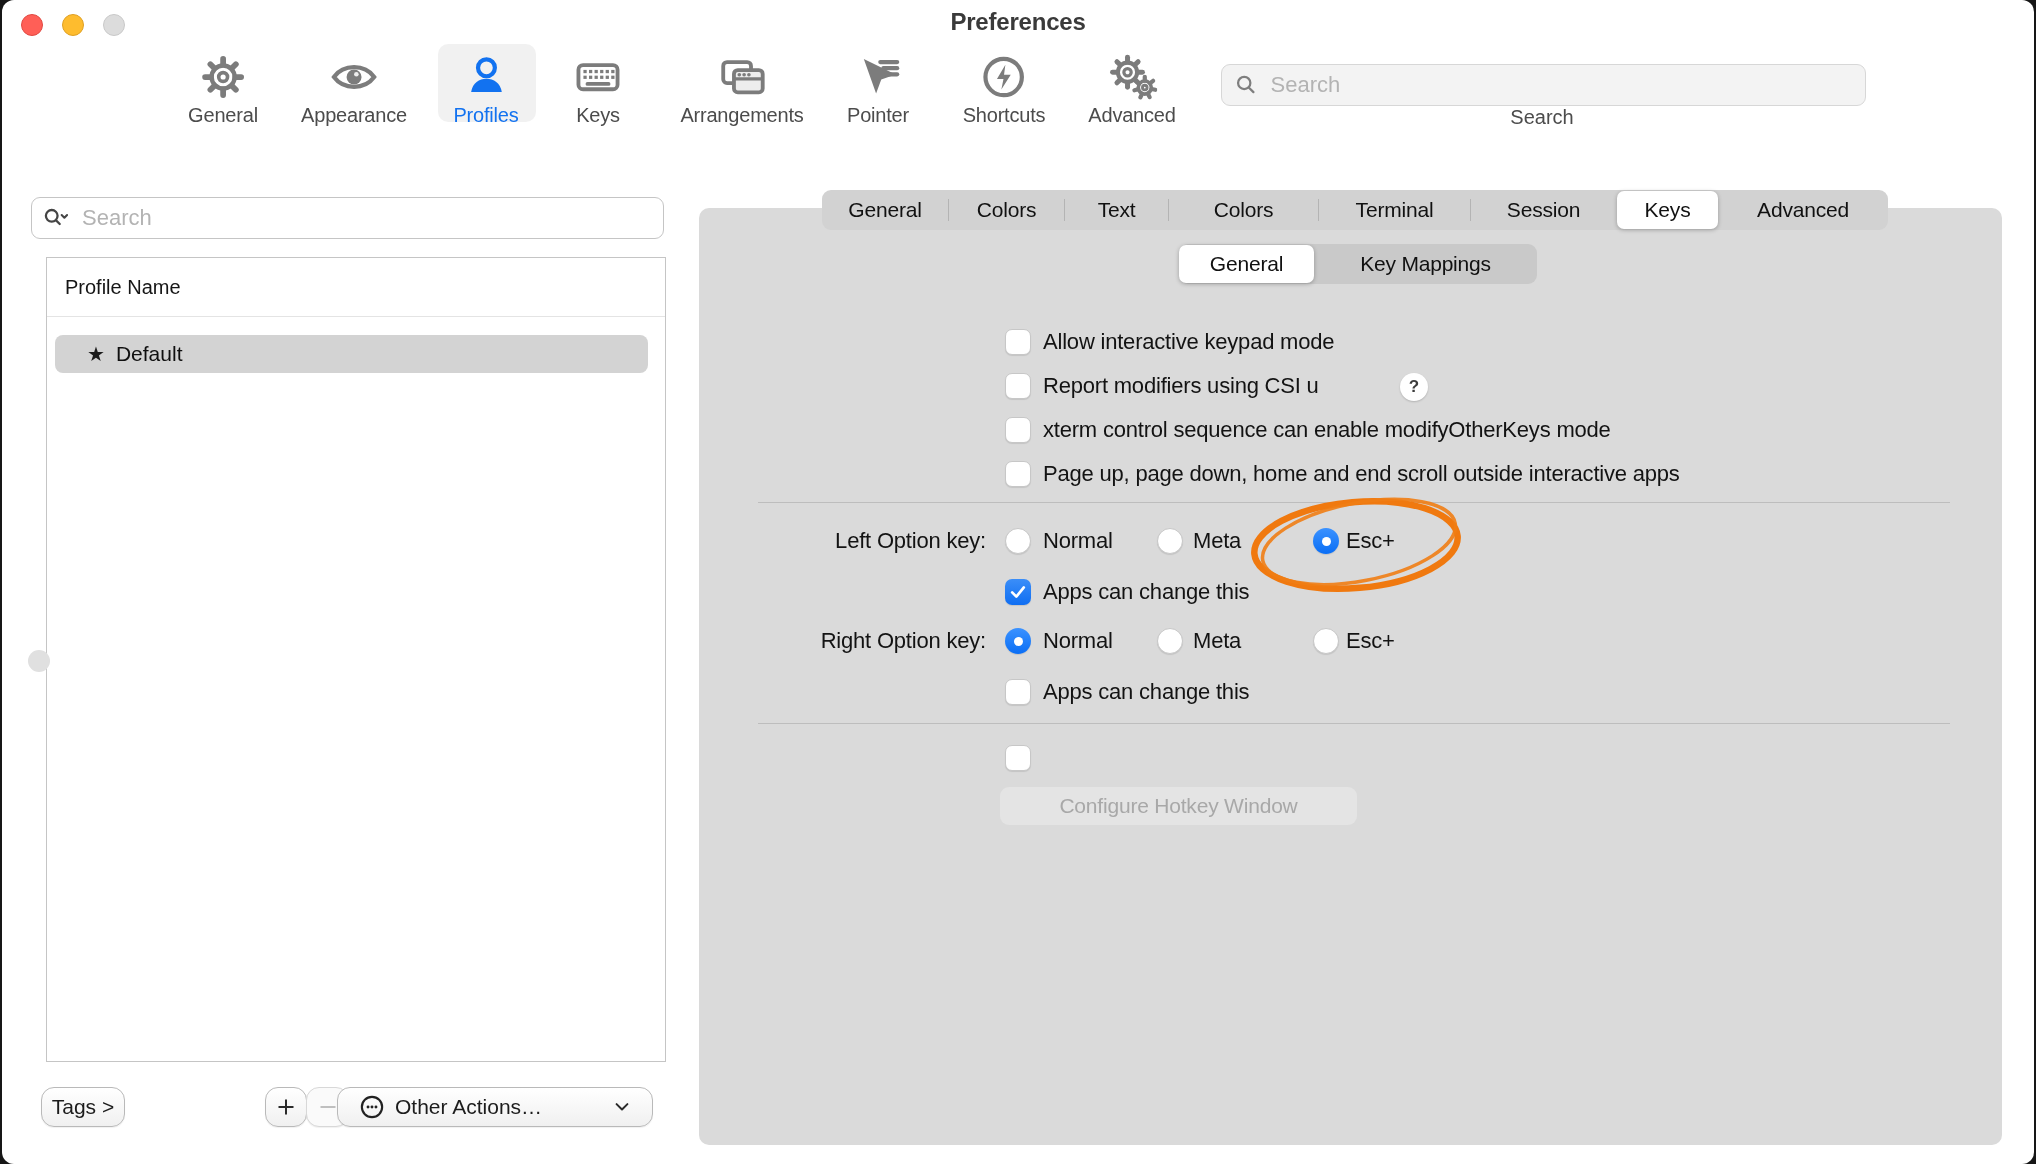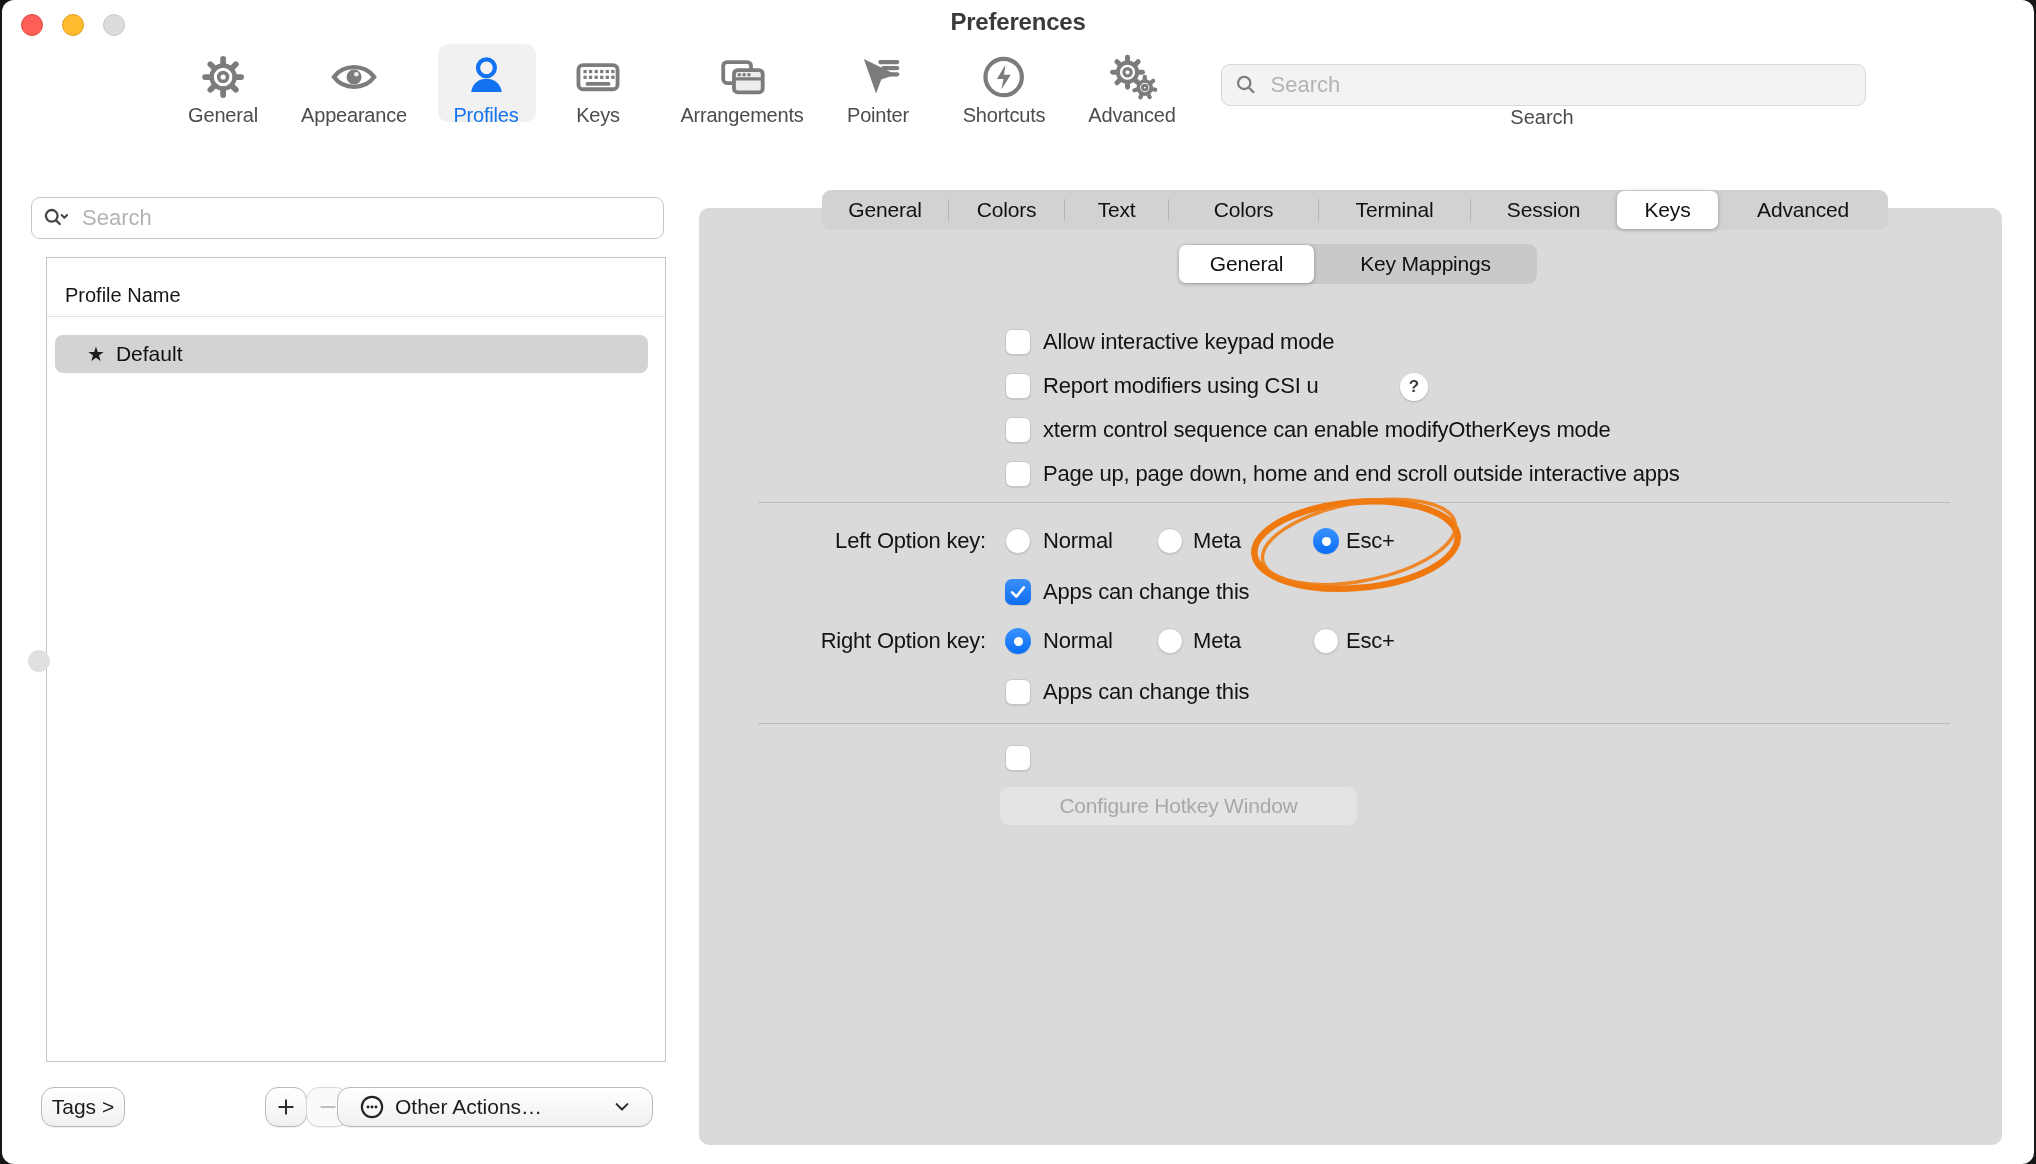--- a/index.html
+++ b/index.html
@@ -34,21 +34,21 @@
   .tb-search input::placeholder,.lp-search input::placeholder{color:#b3b3b3;}
   .tb-search-label{position:absolute;left:1440px;top:106px;width:200px;text-align:center;
     font-size:20px;color:#4c4c4c;}
 
   
   .lp-search{position:absolute;left:29px;top:197px;width:633px;height:42px;
     background:#fff;border:1px solid #c5c5c5;border-radius:9px;
     display:flex;align-items:center;padding:0 10px;}
   .list-box{position:absolute;left:44px;top:257px;width:620px;height:805px;
     background:#fff;border:1px solid #c5c5c5;}
-  .list-header{height:58px;line-height:58px;padding-left:18px;font-size:20px;color:#161616;margin-top:8px;}
+  .list-header{height:58px;line-height:58px;padding-left:18px;font-size:20px;color:#161616;}
   .list-header-div{position:absolute;left:0;right:0;top:58px;height:1px;background:#e4e4e4;}
   .profile-row{position:absolute;left:8px;top:77px;width:593px;height:38px;
     background:#d3d3d3;border-radius:8px;display:flex;align-items:center;
     padding-left:32px;font-size:21px;color:#101010;}
   .profile-star{font-size:20px;margin-right:11px;color:#1c1c1c;}
   .split-dot{position:absolute;left:26px;top:650px;width:22px;height:22px;border-radius:50%;
     background:#e0e0e0;}
 
   
   .btn{position:absolute;top:1087px;height:40px;border:1px solid #b9b9b9;border-radius:13px;

